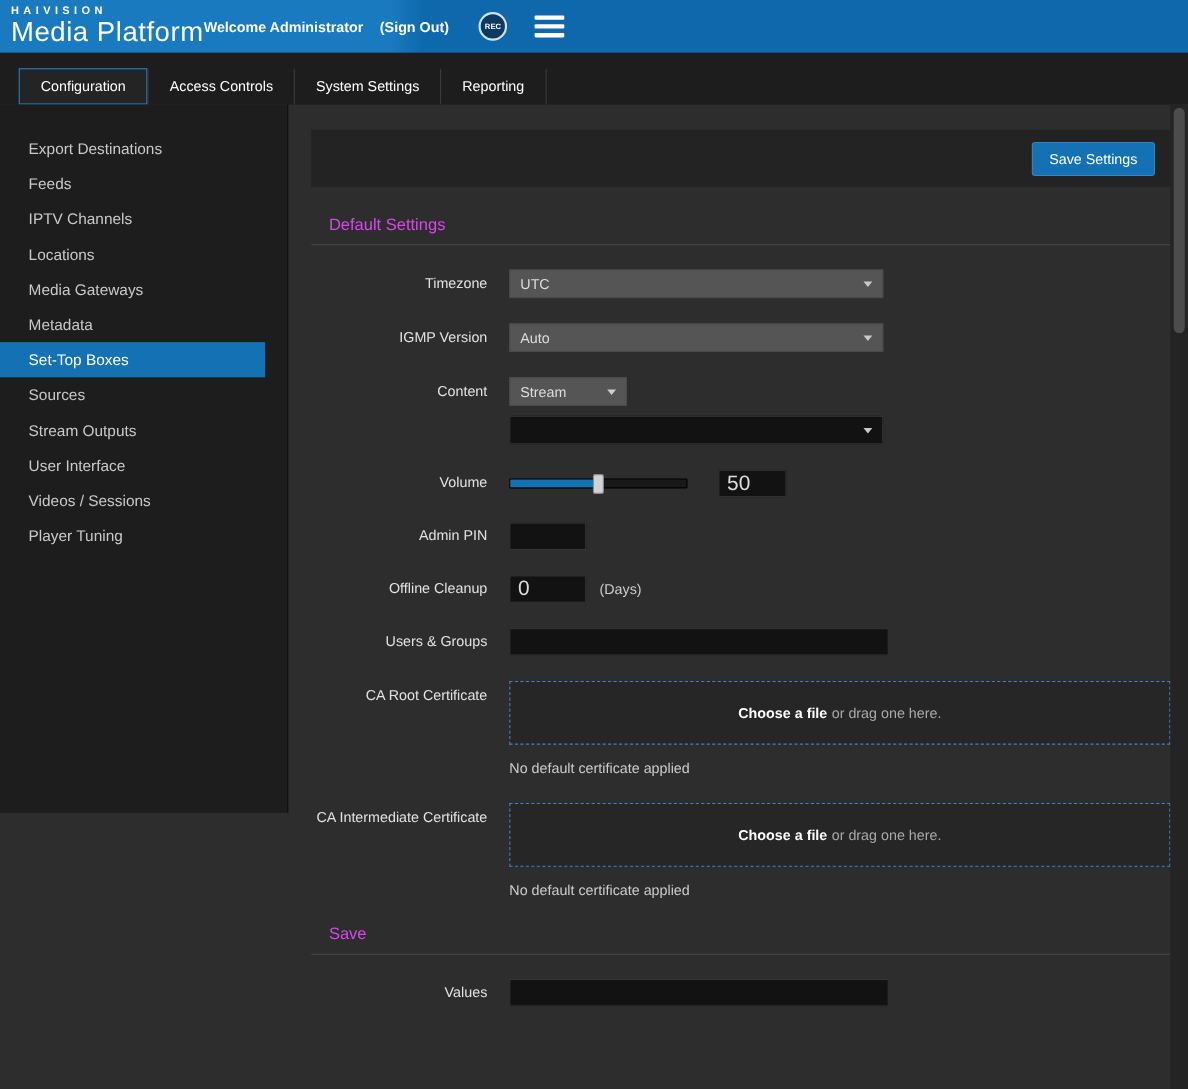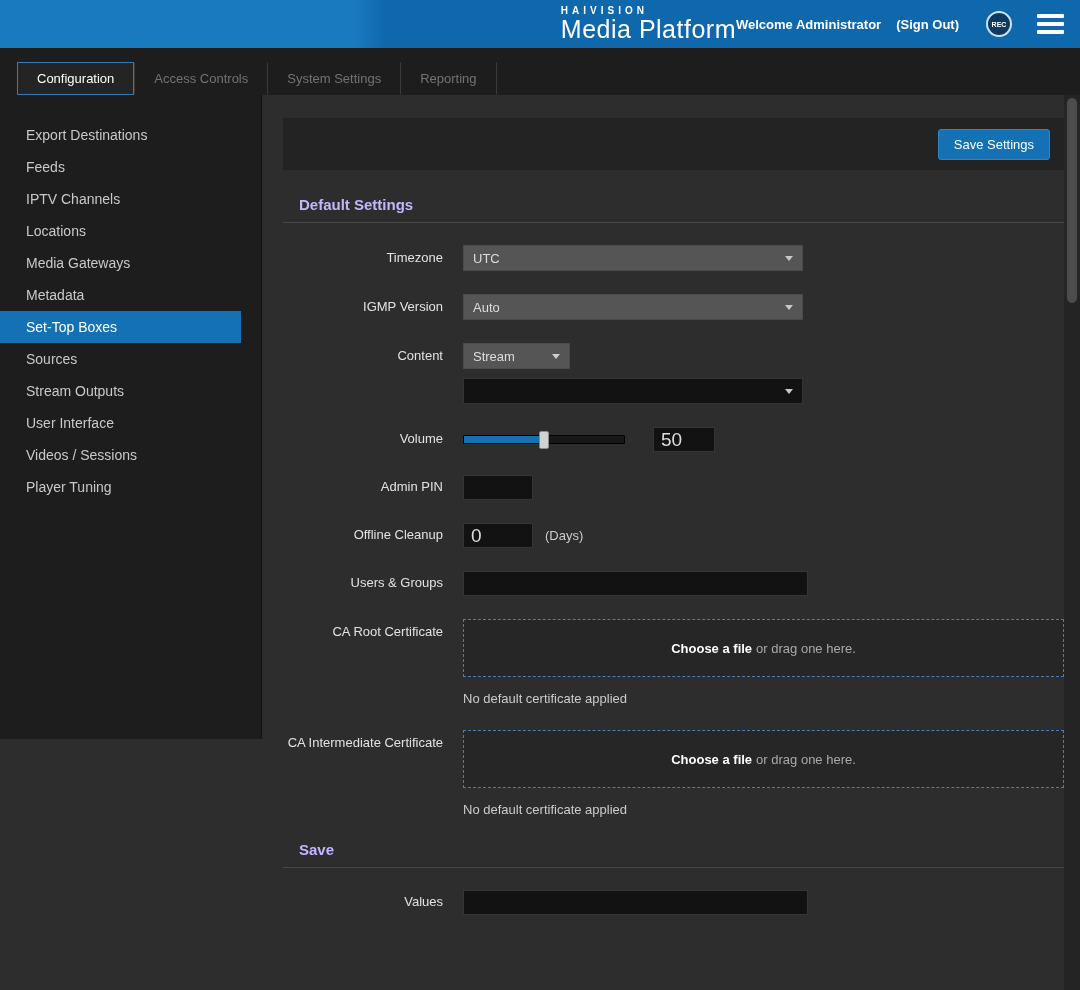--- a/index.html
+++ b/index.html
@@ -5,58 +5,58 @@
   * { box-sizing: border-box; margin: 0; padding: 0; }
   body {
     width: 1080px; height: 990px; overflow: hidden; position: relative;
     background: #2d2d2d;
     font-family: "Liberation Sans", "DejaVu Sans", sans-serif;
   }
   
   .header {
     height: 48px;
     background: linear-gradient(90deg, #1a7ac0 0, #1a7ac0 355px, #0f68ac 385px, #0f68ac 100%);
-    display: flex; align-items: center; justify-content: flex-end;
+    display: flex; align-items: center; justify-content: flex-start;
     padding: 0 16px 0 10px; color: #fff;
   }
   .brand-top { font-size: 10px; font-weight: bold; letter-spacing: 4px; }
   .brand-bottom { font-size: 25px; font-weight: 400; letter-spacing: .5px; margin-top: -1px; }
   .header-right { display: flex; align-items: center; gap: 15px; font-size: 13px; }
   .welcome { font-weight: bold; }
   .signout { color: #fff; cursor: pointer; text-decoration: none; font-weight: bold; }
   .rec {
     width: 26px; height: 26px; border: 2px solid #cfe2f2; border-radius: 50%;
     background: #0e3a61; display: flex; align-items: center; justify-content: center;
     font-size: 7px; font-weight: bold; margin-left: 12px;
   }
   .burger { cursor: pointer; margin-left: 10px; }
   .burger i { display: block; width: 27px; height: 4px; background: #fff; margin: 4px 0; border-radius: 1px; }
   
   .navbar { height: 47px; background: #1d1d1d; display: flex; align-items: flex-end; padding-left: 17px; }
   .tab {
-    font-size: 13px; color: #737373; padding: 8px 19px; cursor: pointer;
+    font-size: 13px; color: #ffffff; padding: 8px 19px; cursor: pointer;
     border-top: 1px solid transparent; border-bottom: 1px solid transparent;
   }
   .tab + .tab { border-left: 1px solid #3a3a3a; }
   .tab:last-child { border-right: 1px solid #3a3a3a; }
   .tab.active { color: #fff; border: 1px solid #2b7cc2; background: #242424; }
   
   .main { display: flex; height: 644px; }
   .sidebar { width: 262px; flex: none; background: #1d1d1d; border-right: 1px solid #111; padding-top: 24px; }
   .sb-item { height: 32px; line-height: 32px; padding-left: 26px; margin-right: 20px;
     font-size: 14px; color: #c9c9c9; cursor: pointer; white-space: nowrap; }
   .sb-item.sel { background: #1371b4; color: #fff; }
   .content { flex: 1; padding: 0 16px 0 21px; }
   
   .toolbar { margin-top: 23px; height: 52px; background: #232323;
     display: flex; align-items: center; justify-content: flex-end; padding-right: 14px; }
   .btn-save { background: #1371b4; color: #fff; font-size: 13px; padding: 7px 15px;
     border: 1px solid #2e86c7; border-radius: 3px; cursor: pointer; font-family: inherit; }
   
-  .section-title { color: #c4b5fd; font-size: 15px; font-weight: 700; margin: 26px 0 0 16px; }
+  .section-title { color: #d946ef; font-size: 15px; font-weight: 400; margin: 26px 0 0 16px; }
   .section-title.tags { margin-top: 18px; }
   hr.divider { border: none; border-top: 1px solid #484848; margin-top: 9px; }
   .form { margin-top: 22px; }
   .row { display: flex; align-items: center; margin-bottom: 23px; }
   .row.top { align-items: flex-start; }
   .row.top .lbl { padding-top: 5px; }
   .lbl { width: 160px; margin-right: 20px; flex: none; text-align: right;
     font-size: 13px; color: #e2e2e2; line-height: 1.3; }
   .ctrl-col { display: flex; flex-direction: column; gap: 9px; }
   .select { height: 26px; background: #555; border: 1px solid #4a4a4a; color: #ddd;

